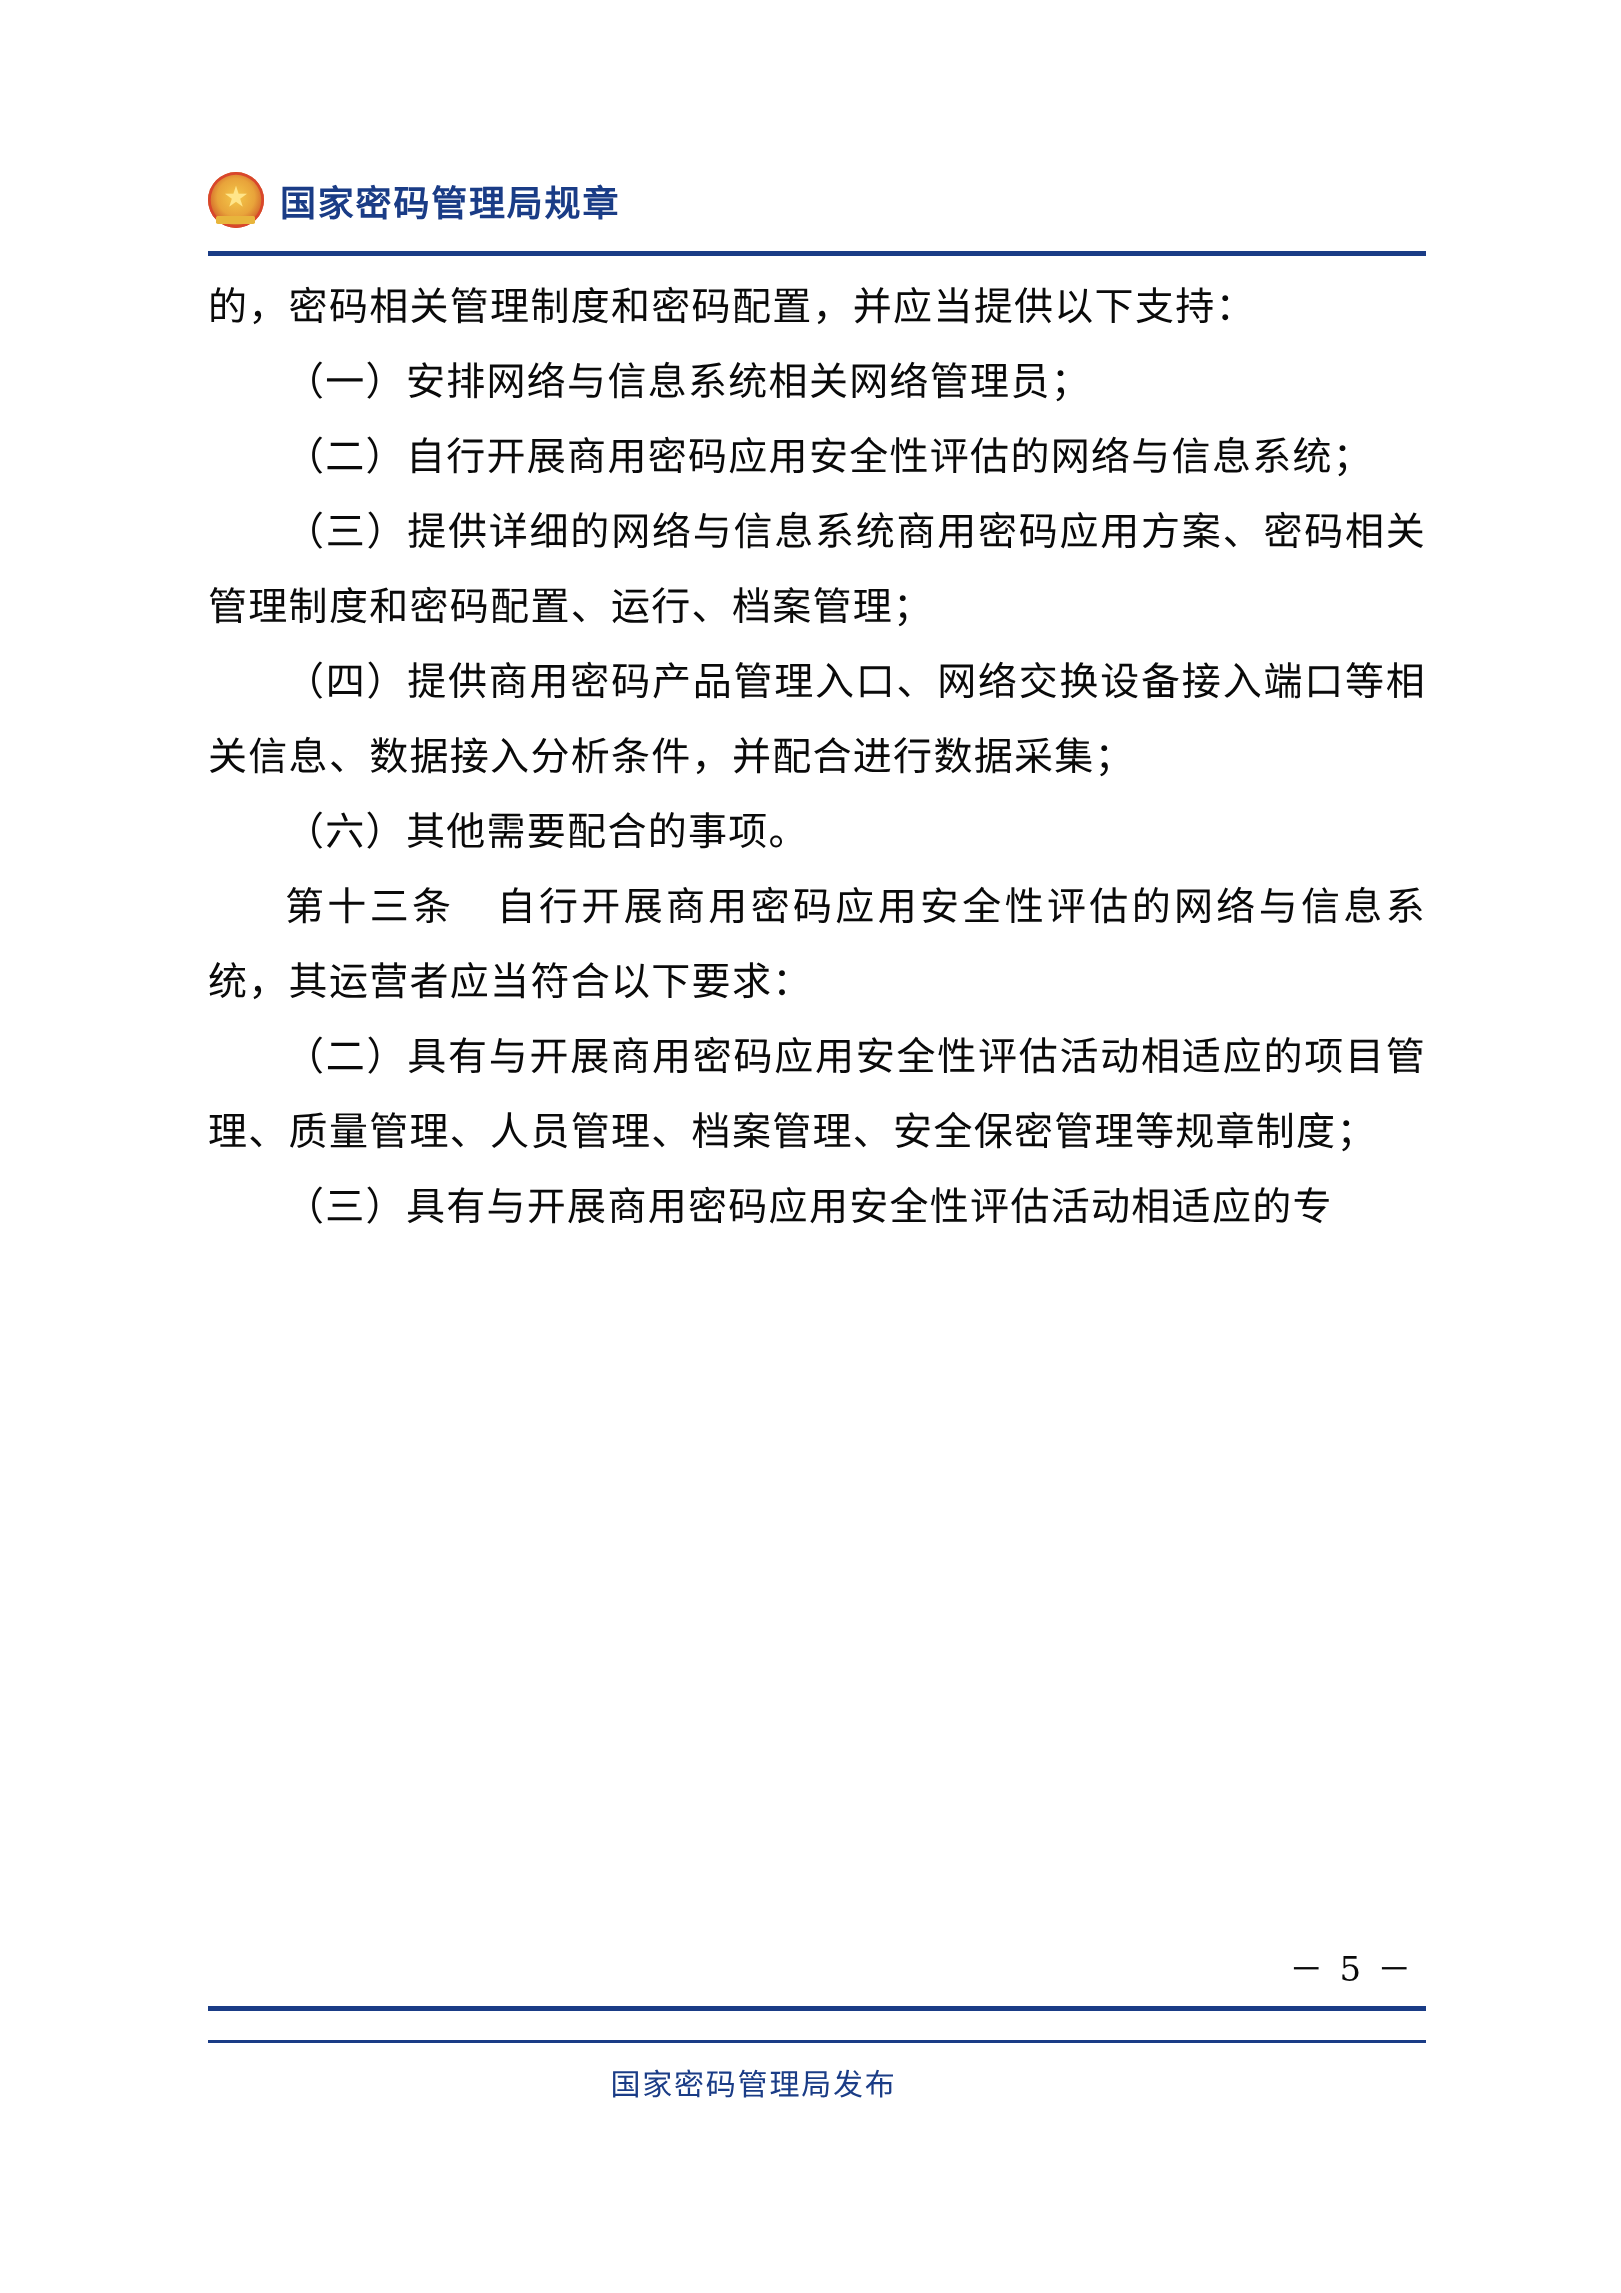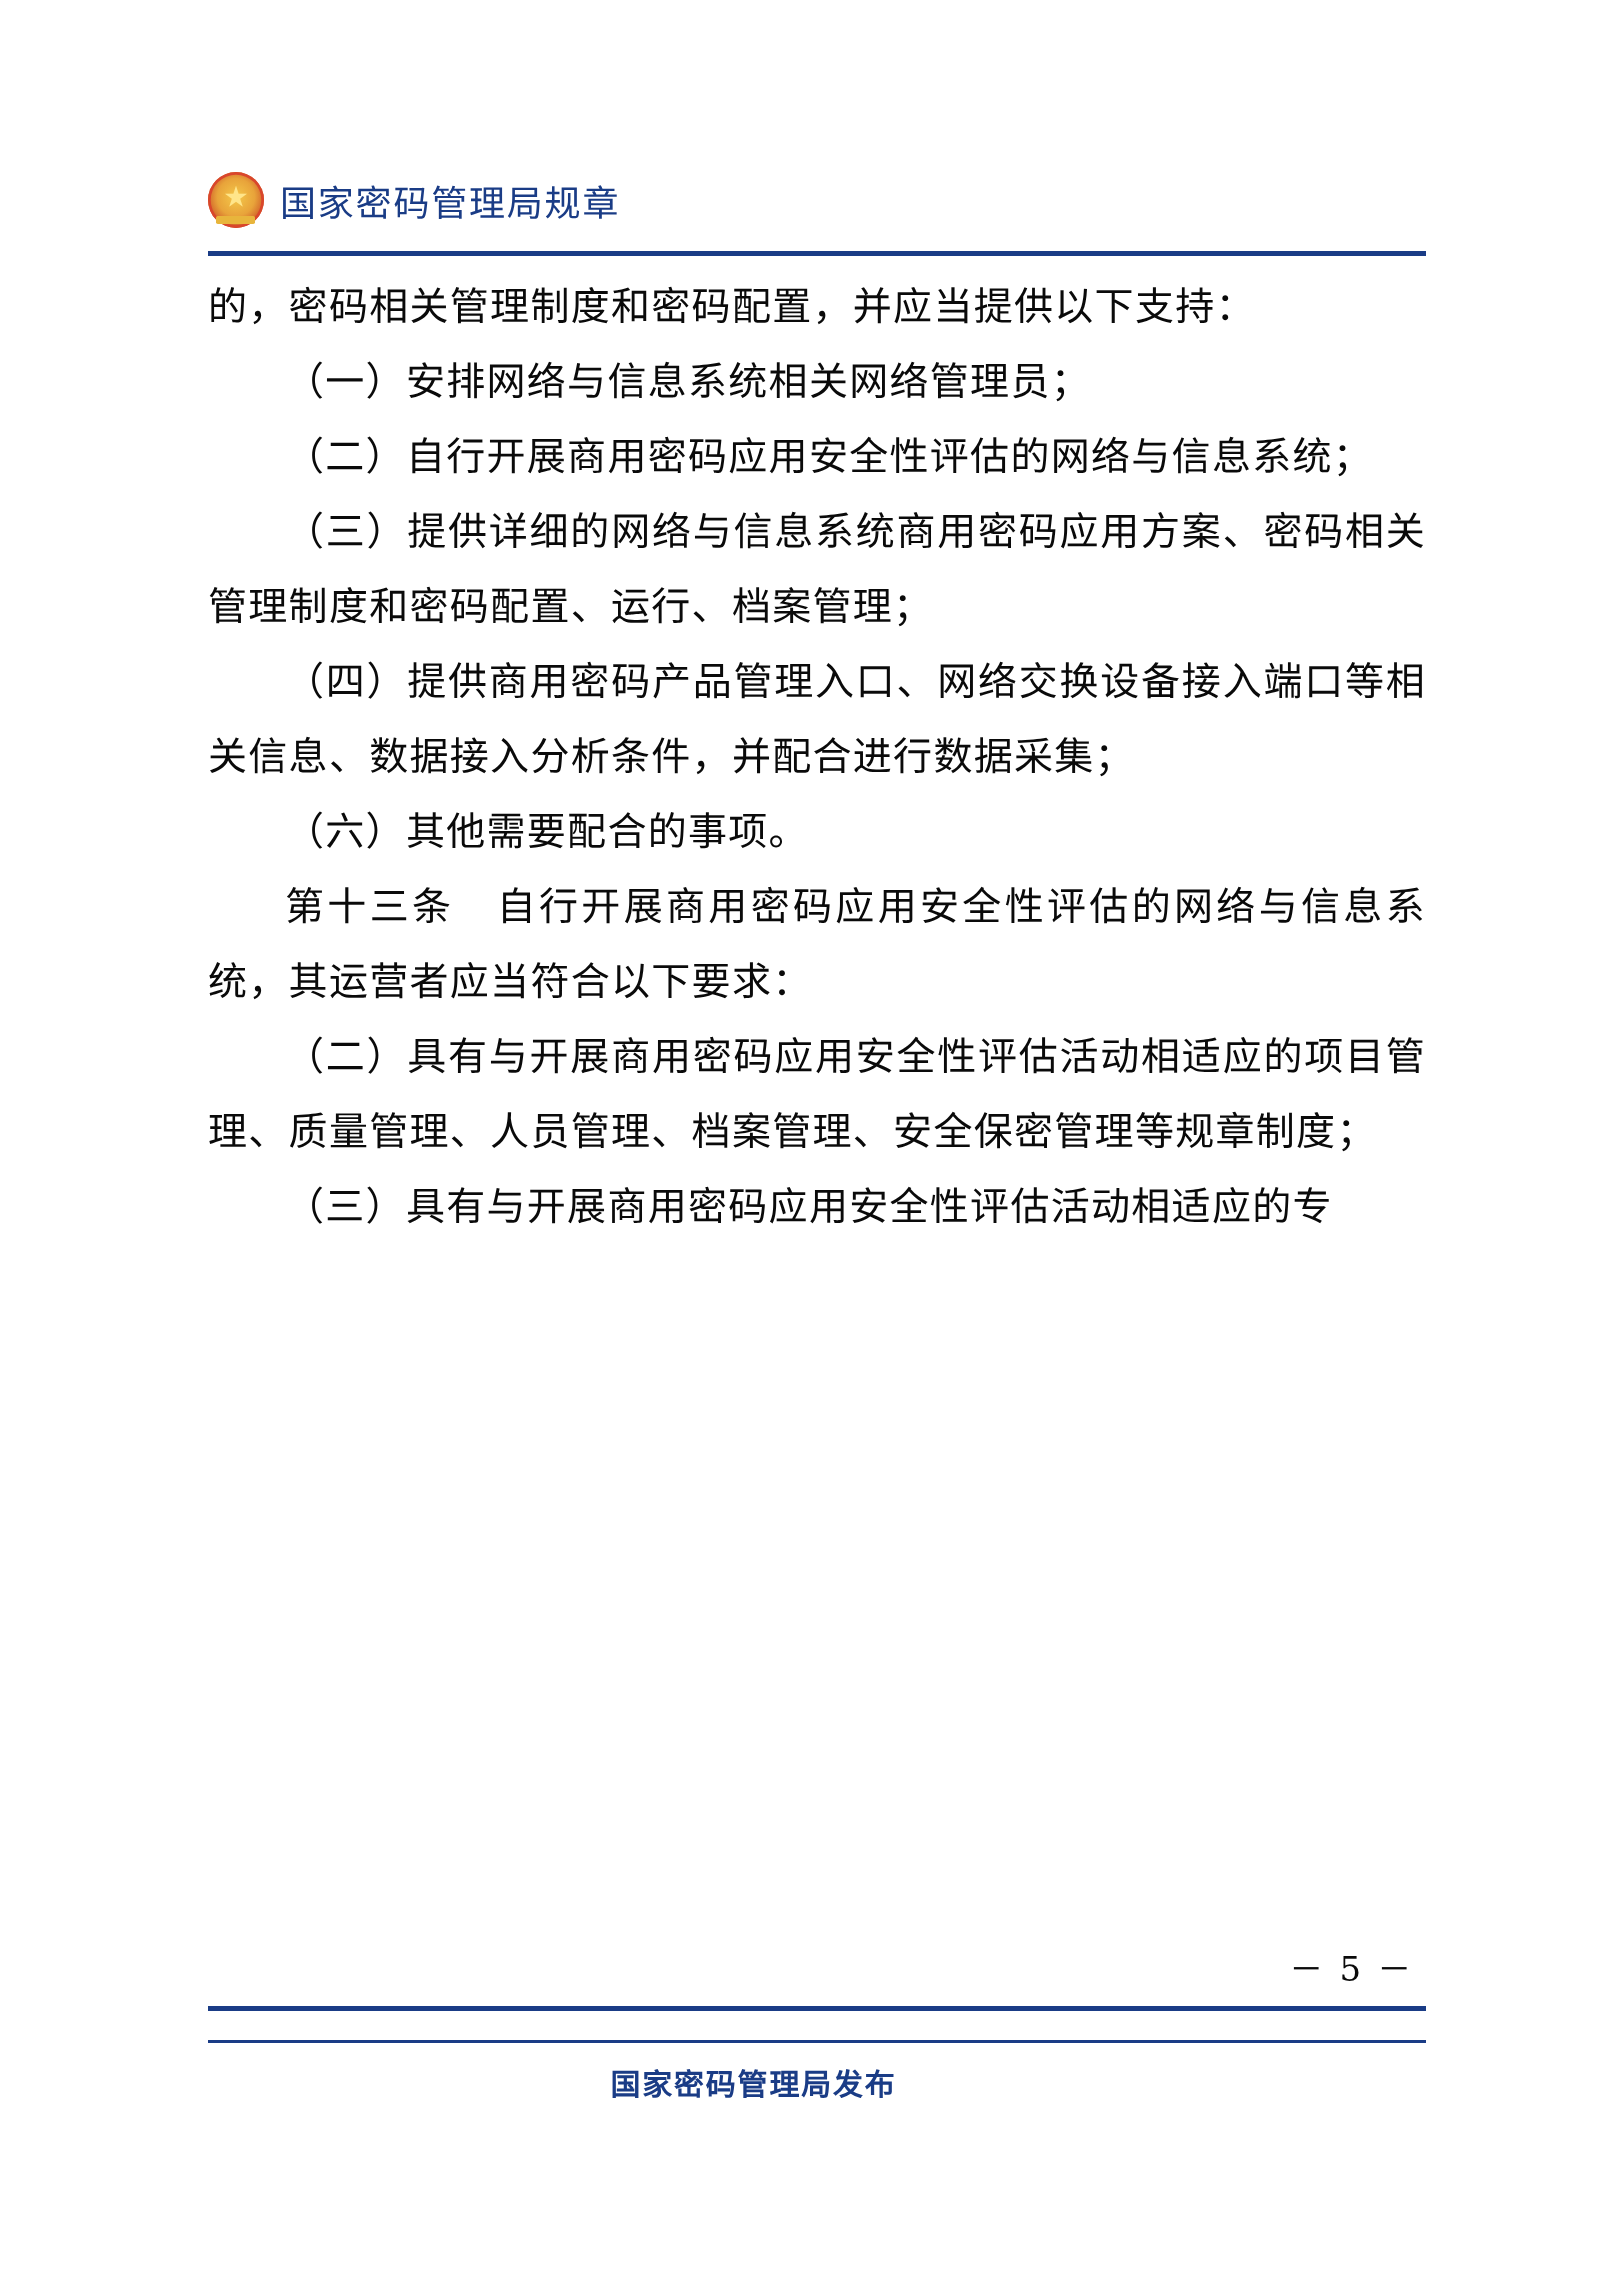--- a/index.html
+++ b/index.html
@@ -60,21 +60,21 @@
     position: absolute;
     left: 8px;
     bottom: 3.6px;
     width: 39px;
     height: 8px;
     background: #e8b53c;
     border-radius: 1.8px;
   }
   .header-title {
     font-family: "DejaVu Sans", "Liberation Sans", sans-serif;
-    font-weight: normal;
+    font-weight: bold;
     font-size: 36px;
     color: #1a3c86;
     letter-spacing: 1.8px;
     white-space: nowrap;
   }
 
   .rule-top {
     position: absolute;
     left: 208px;
     top: 251px;
@@ -130,21 +130,21 @@
     height: 2.7px;
     background: #1a3c86;
   }
   .publisher {
     position: absolute;
     left: 0;
     top: 2060px;
     width: 1507px;
     text-align: center;
     font-family: "DejaVu Sans", "Liberation Sans", sans-serif;
-    font-weight: bold;
+    font-weight: normal;
     font-size: 30px;
     color: #1a3c86;
     letter-spacing: 1.8px;
   }
 </style>
 </head>
 <body>
 
 <div class="page">
 

